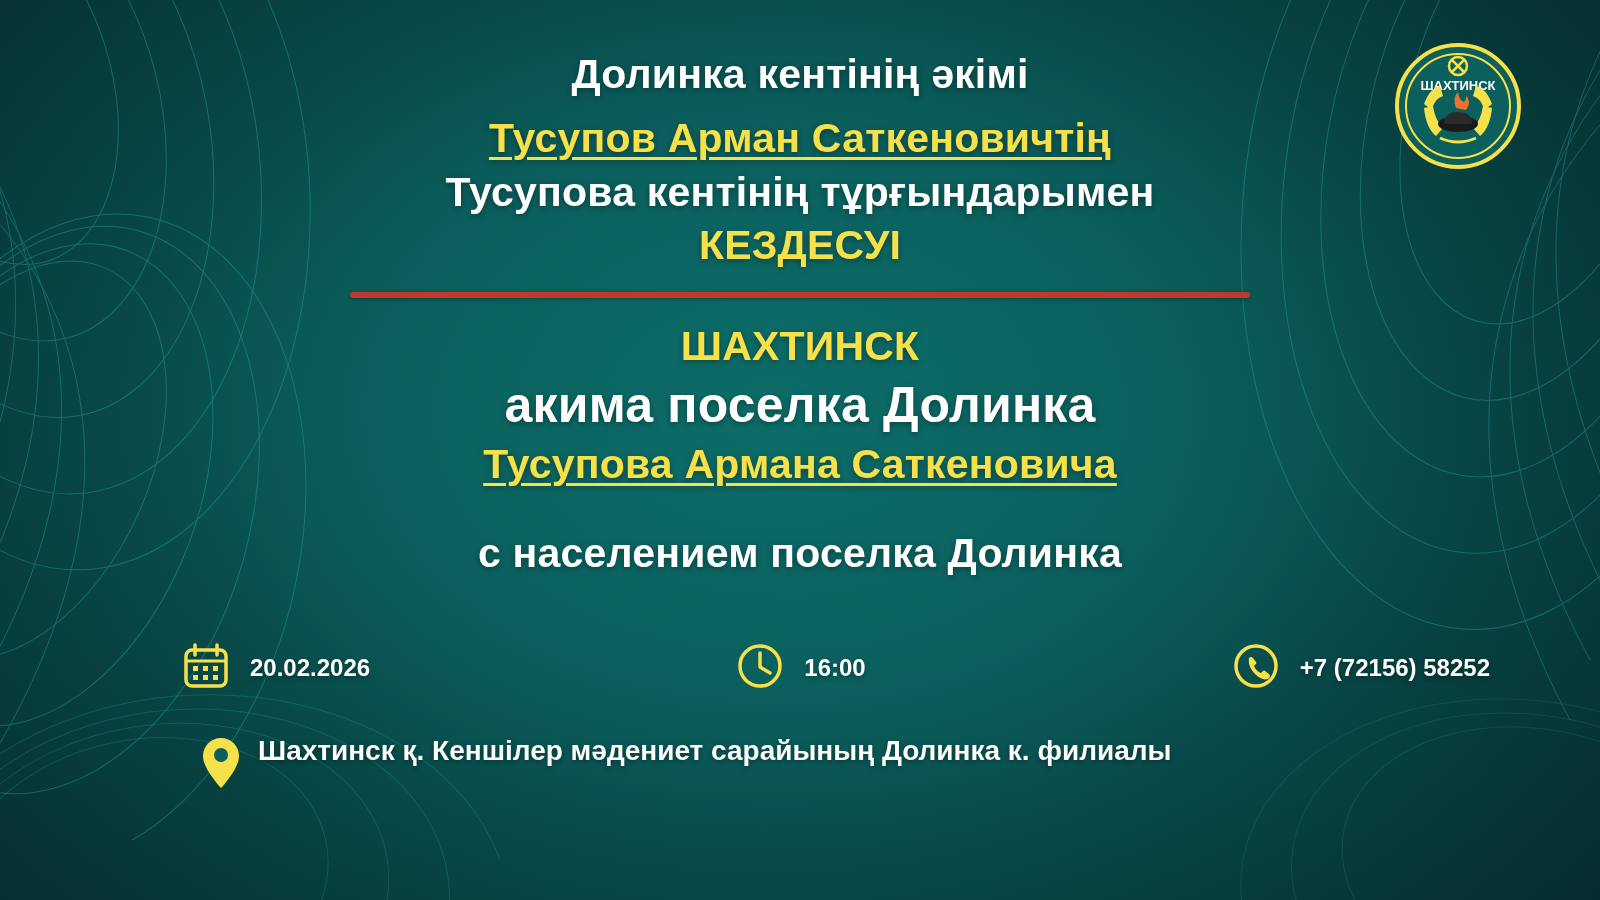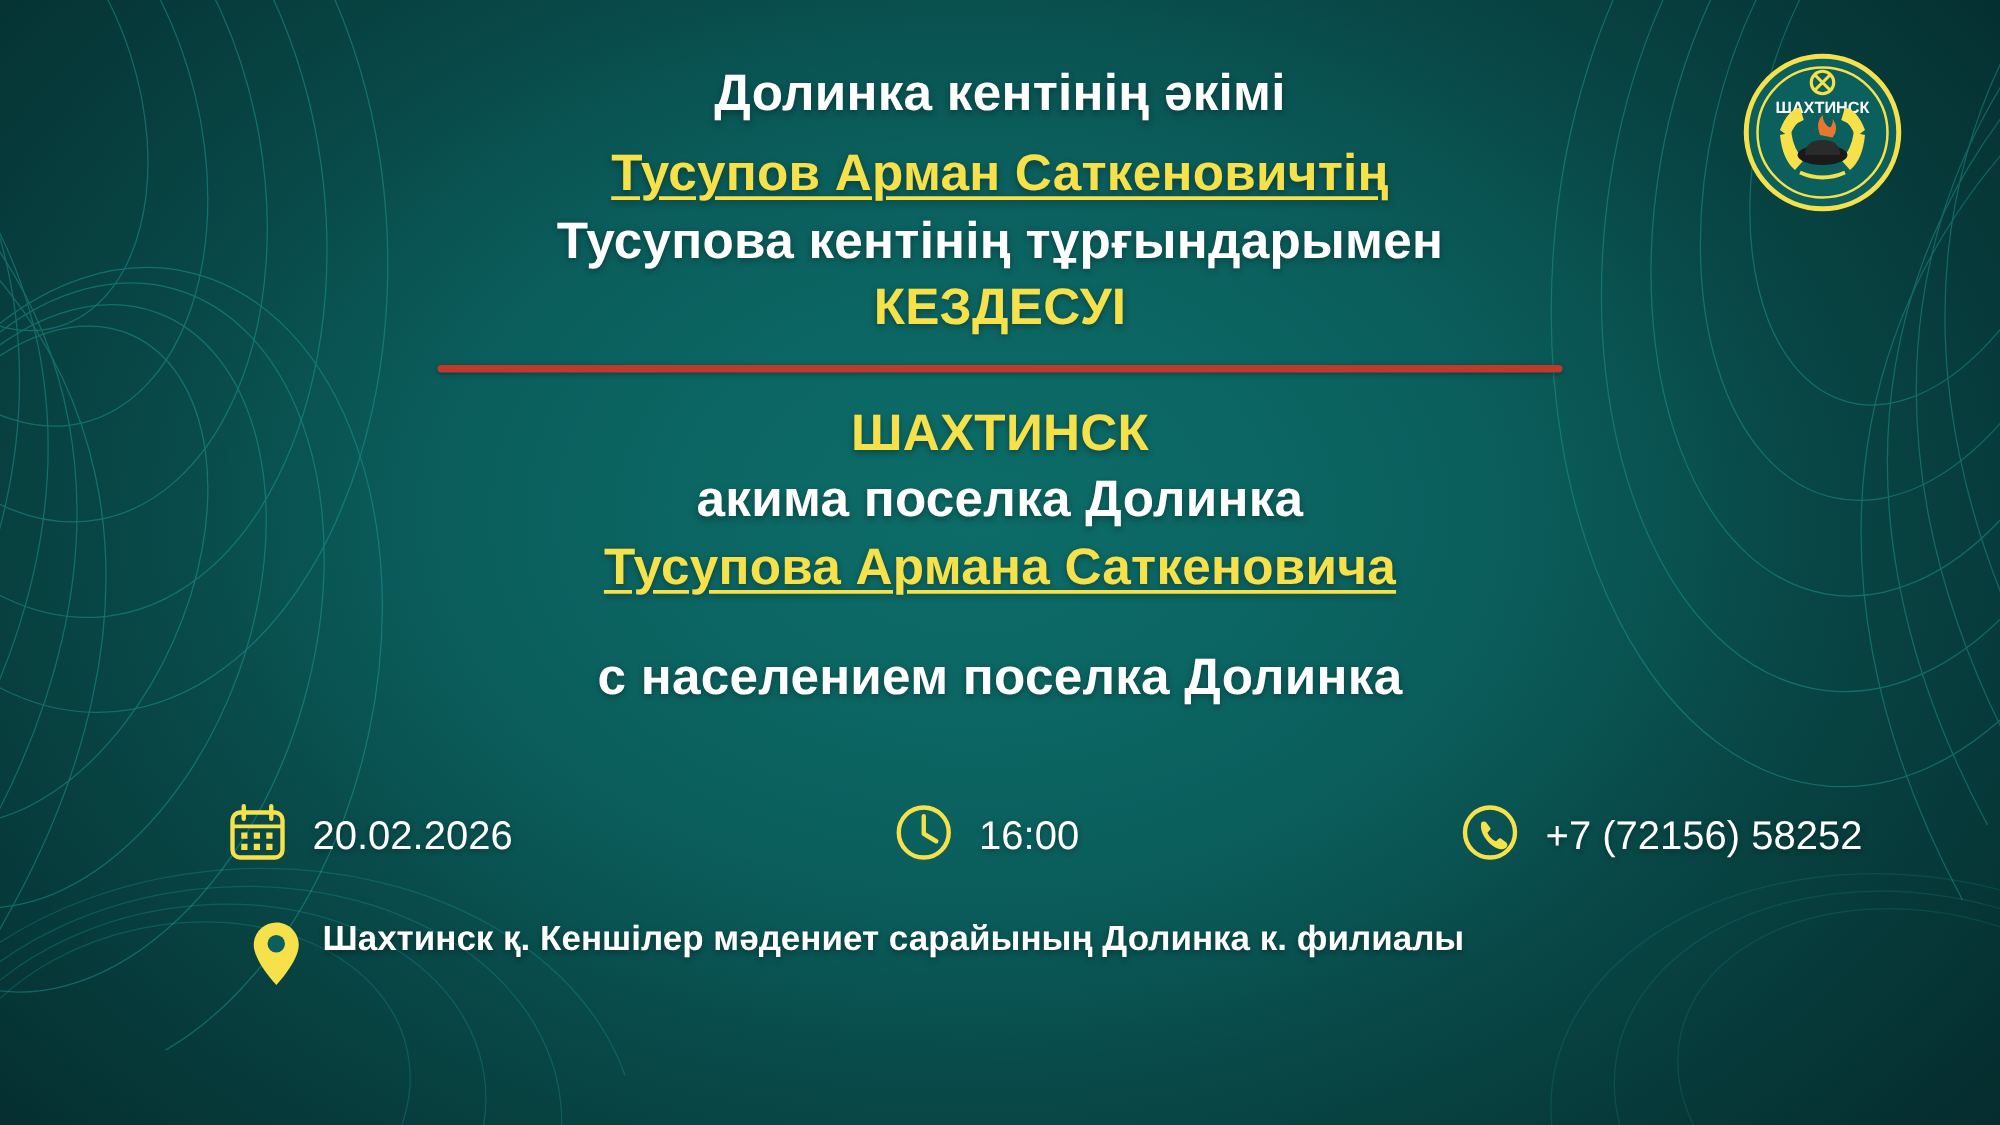--- a/index.html
+++ b/index.html
@@ -63,38 +63,38 @@
 
   .divider {
     width: 900px; height: 6px;
     background: #c0392b;
     border-radius: 3px;
     margin: 20px auto 22px auto;
     box-shadow: 0 1px 4px rgba(0,0,0,.35);
   }
 
   .r1 { font-size: 41px; color: #f7e14a; }
-  .r2 { font-size: 41px; }
+  .r2 { font-size: 50px; }
   .r3 { font-size: 41px; color: #f7e14a; text-decoration: underline; text-underline-offset: 5px; text-decoration-thickness: 3px; }
   .r4 { font-size: 41px; margin-top: 35px; }
 
   
   .info-row {
     position: absolute;
     left: 180px; right: 110px;
     top: 640px;
     display: flex;
     align-items: center;
     justify-content: space-between;
   }
   .info-item { display: flex; align-items: center; gap: 18px; }
   .info-text {
     color: #ffffff;
-    font-size: 32px;
-    font-weight: normal;
+    font-size: 24px;
+    font-weight: bold;
     text-shadow: 0 2px 5px rgba(0,0,0,.35);
     white-space: nowrap;
   }
   .ico { flex: 0 0 auto; display: block; }
 
   
   .address-row {
     position: absolute;
     left: 200px; right: 120px;
     top: 735px;

